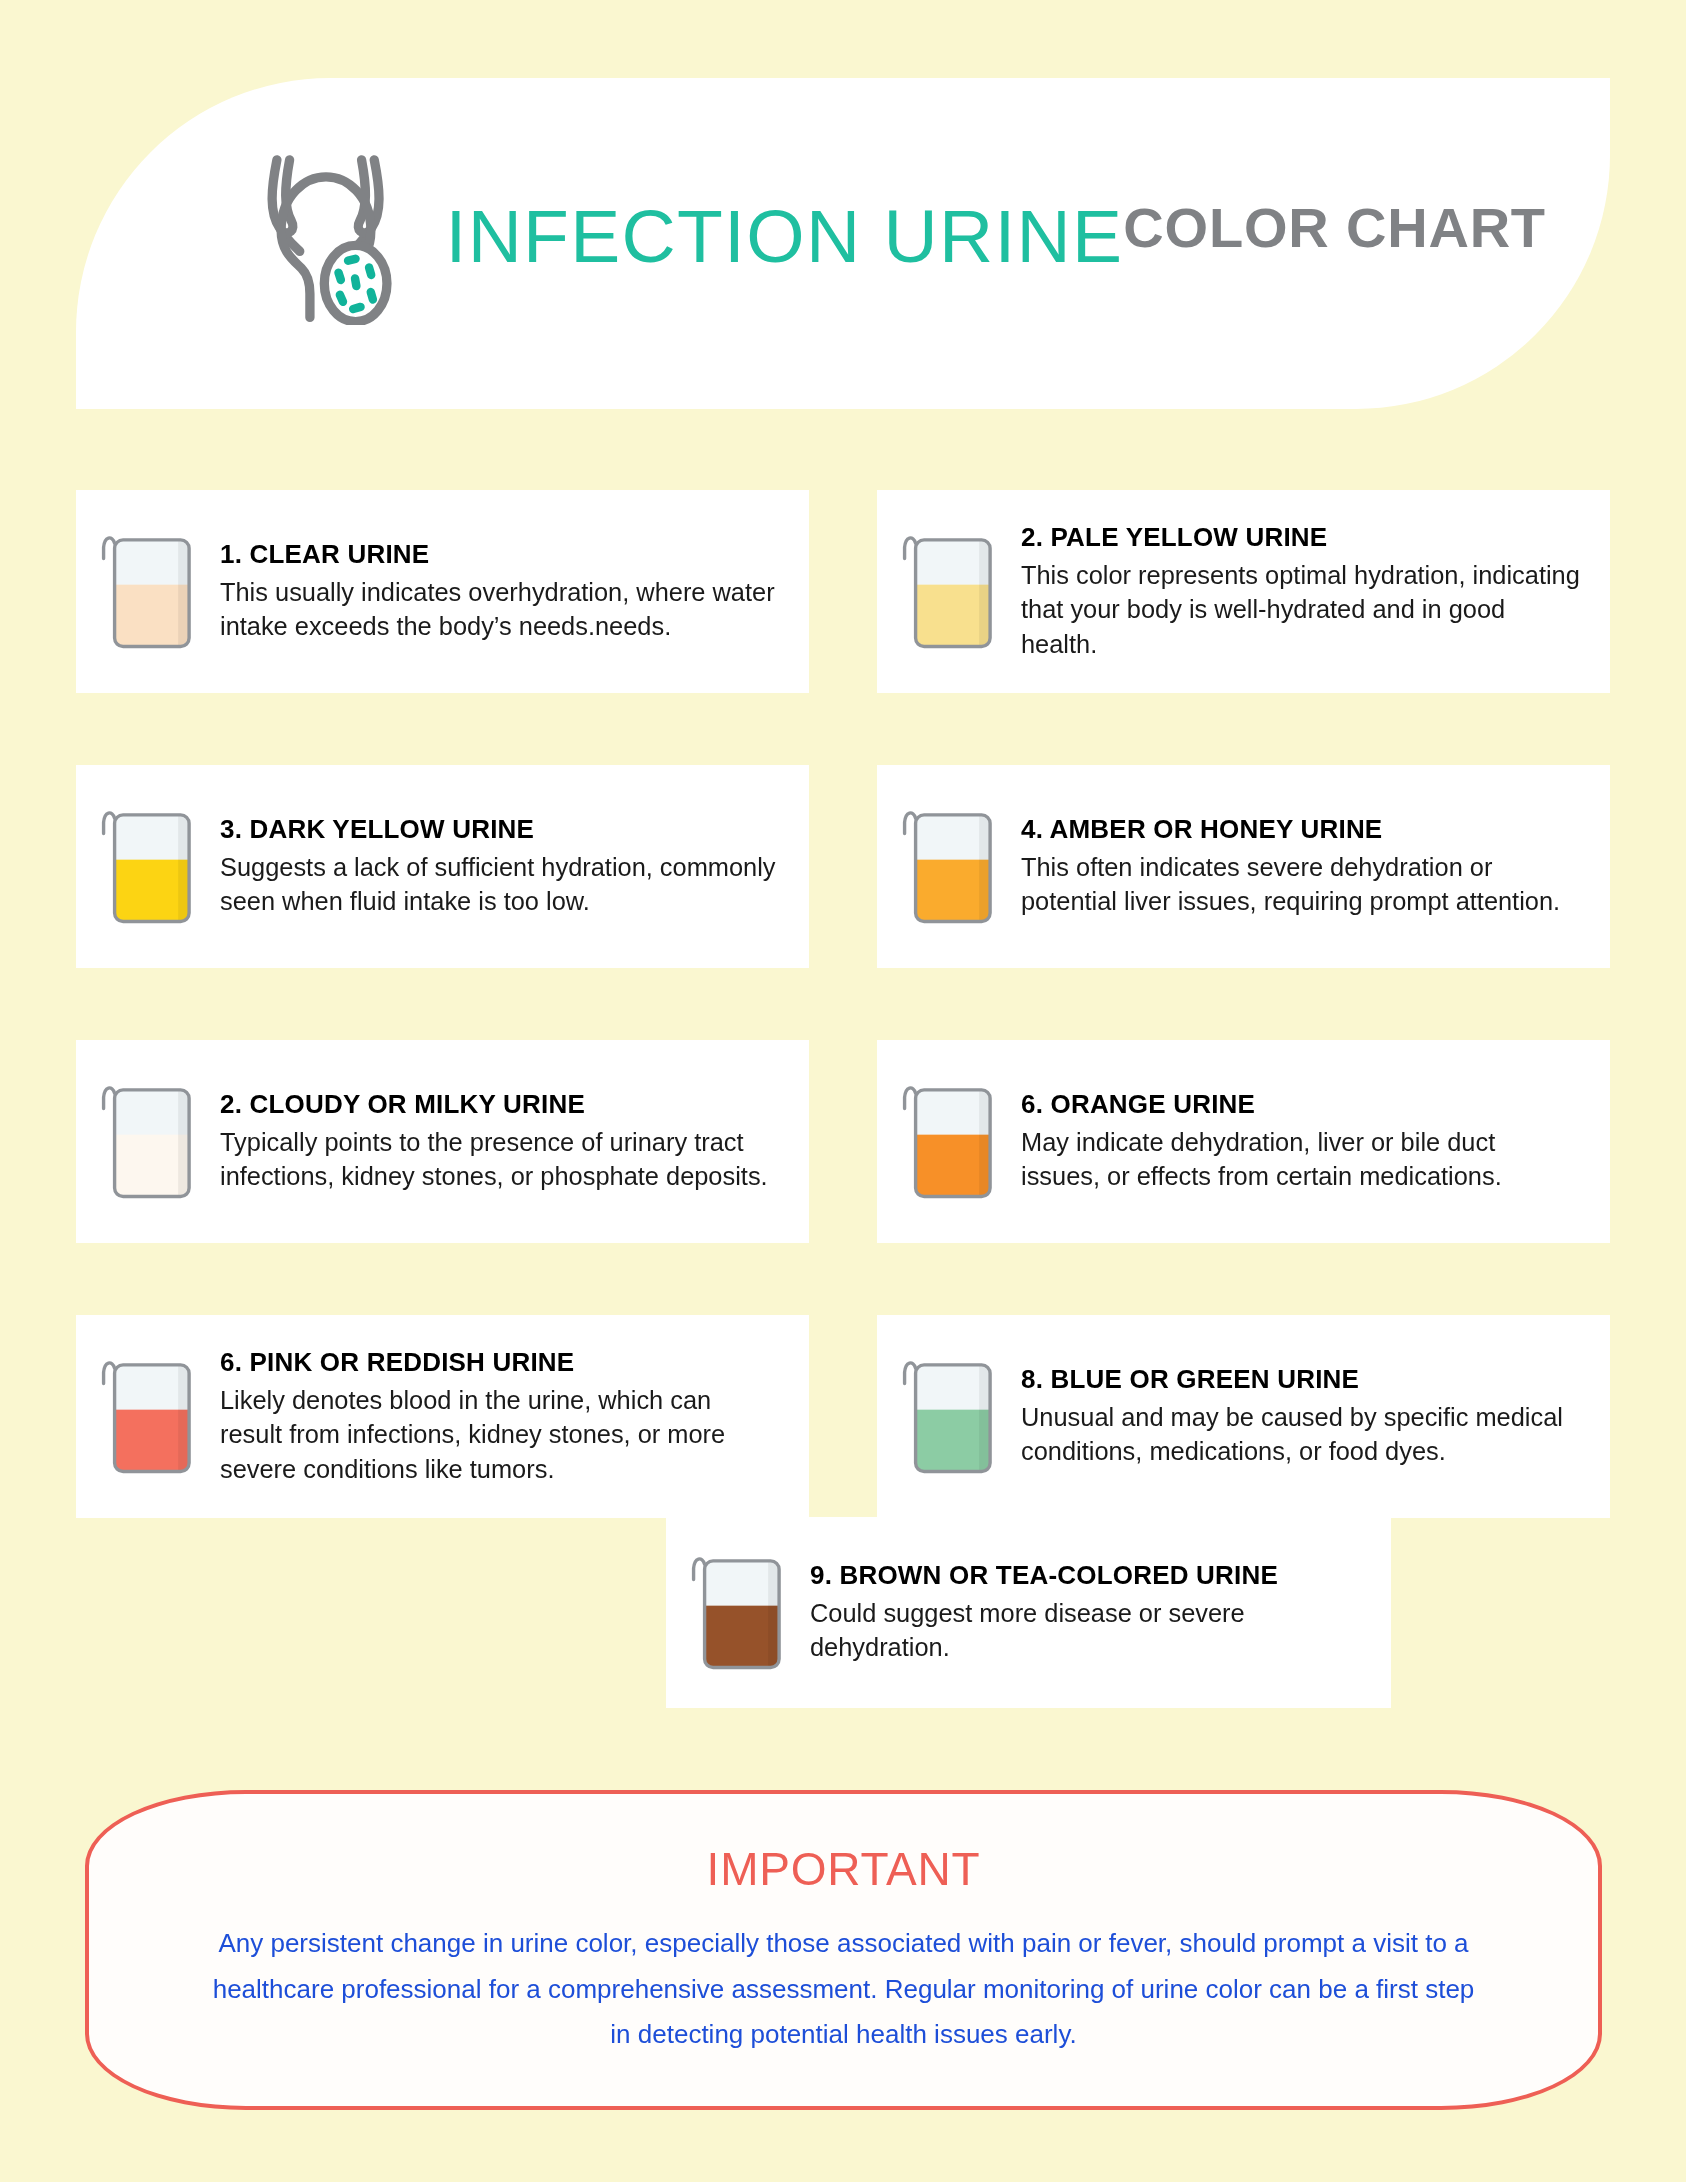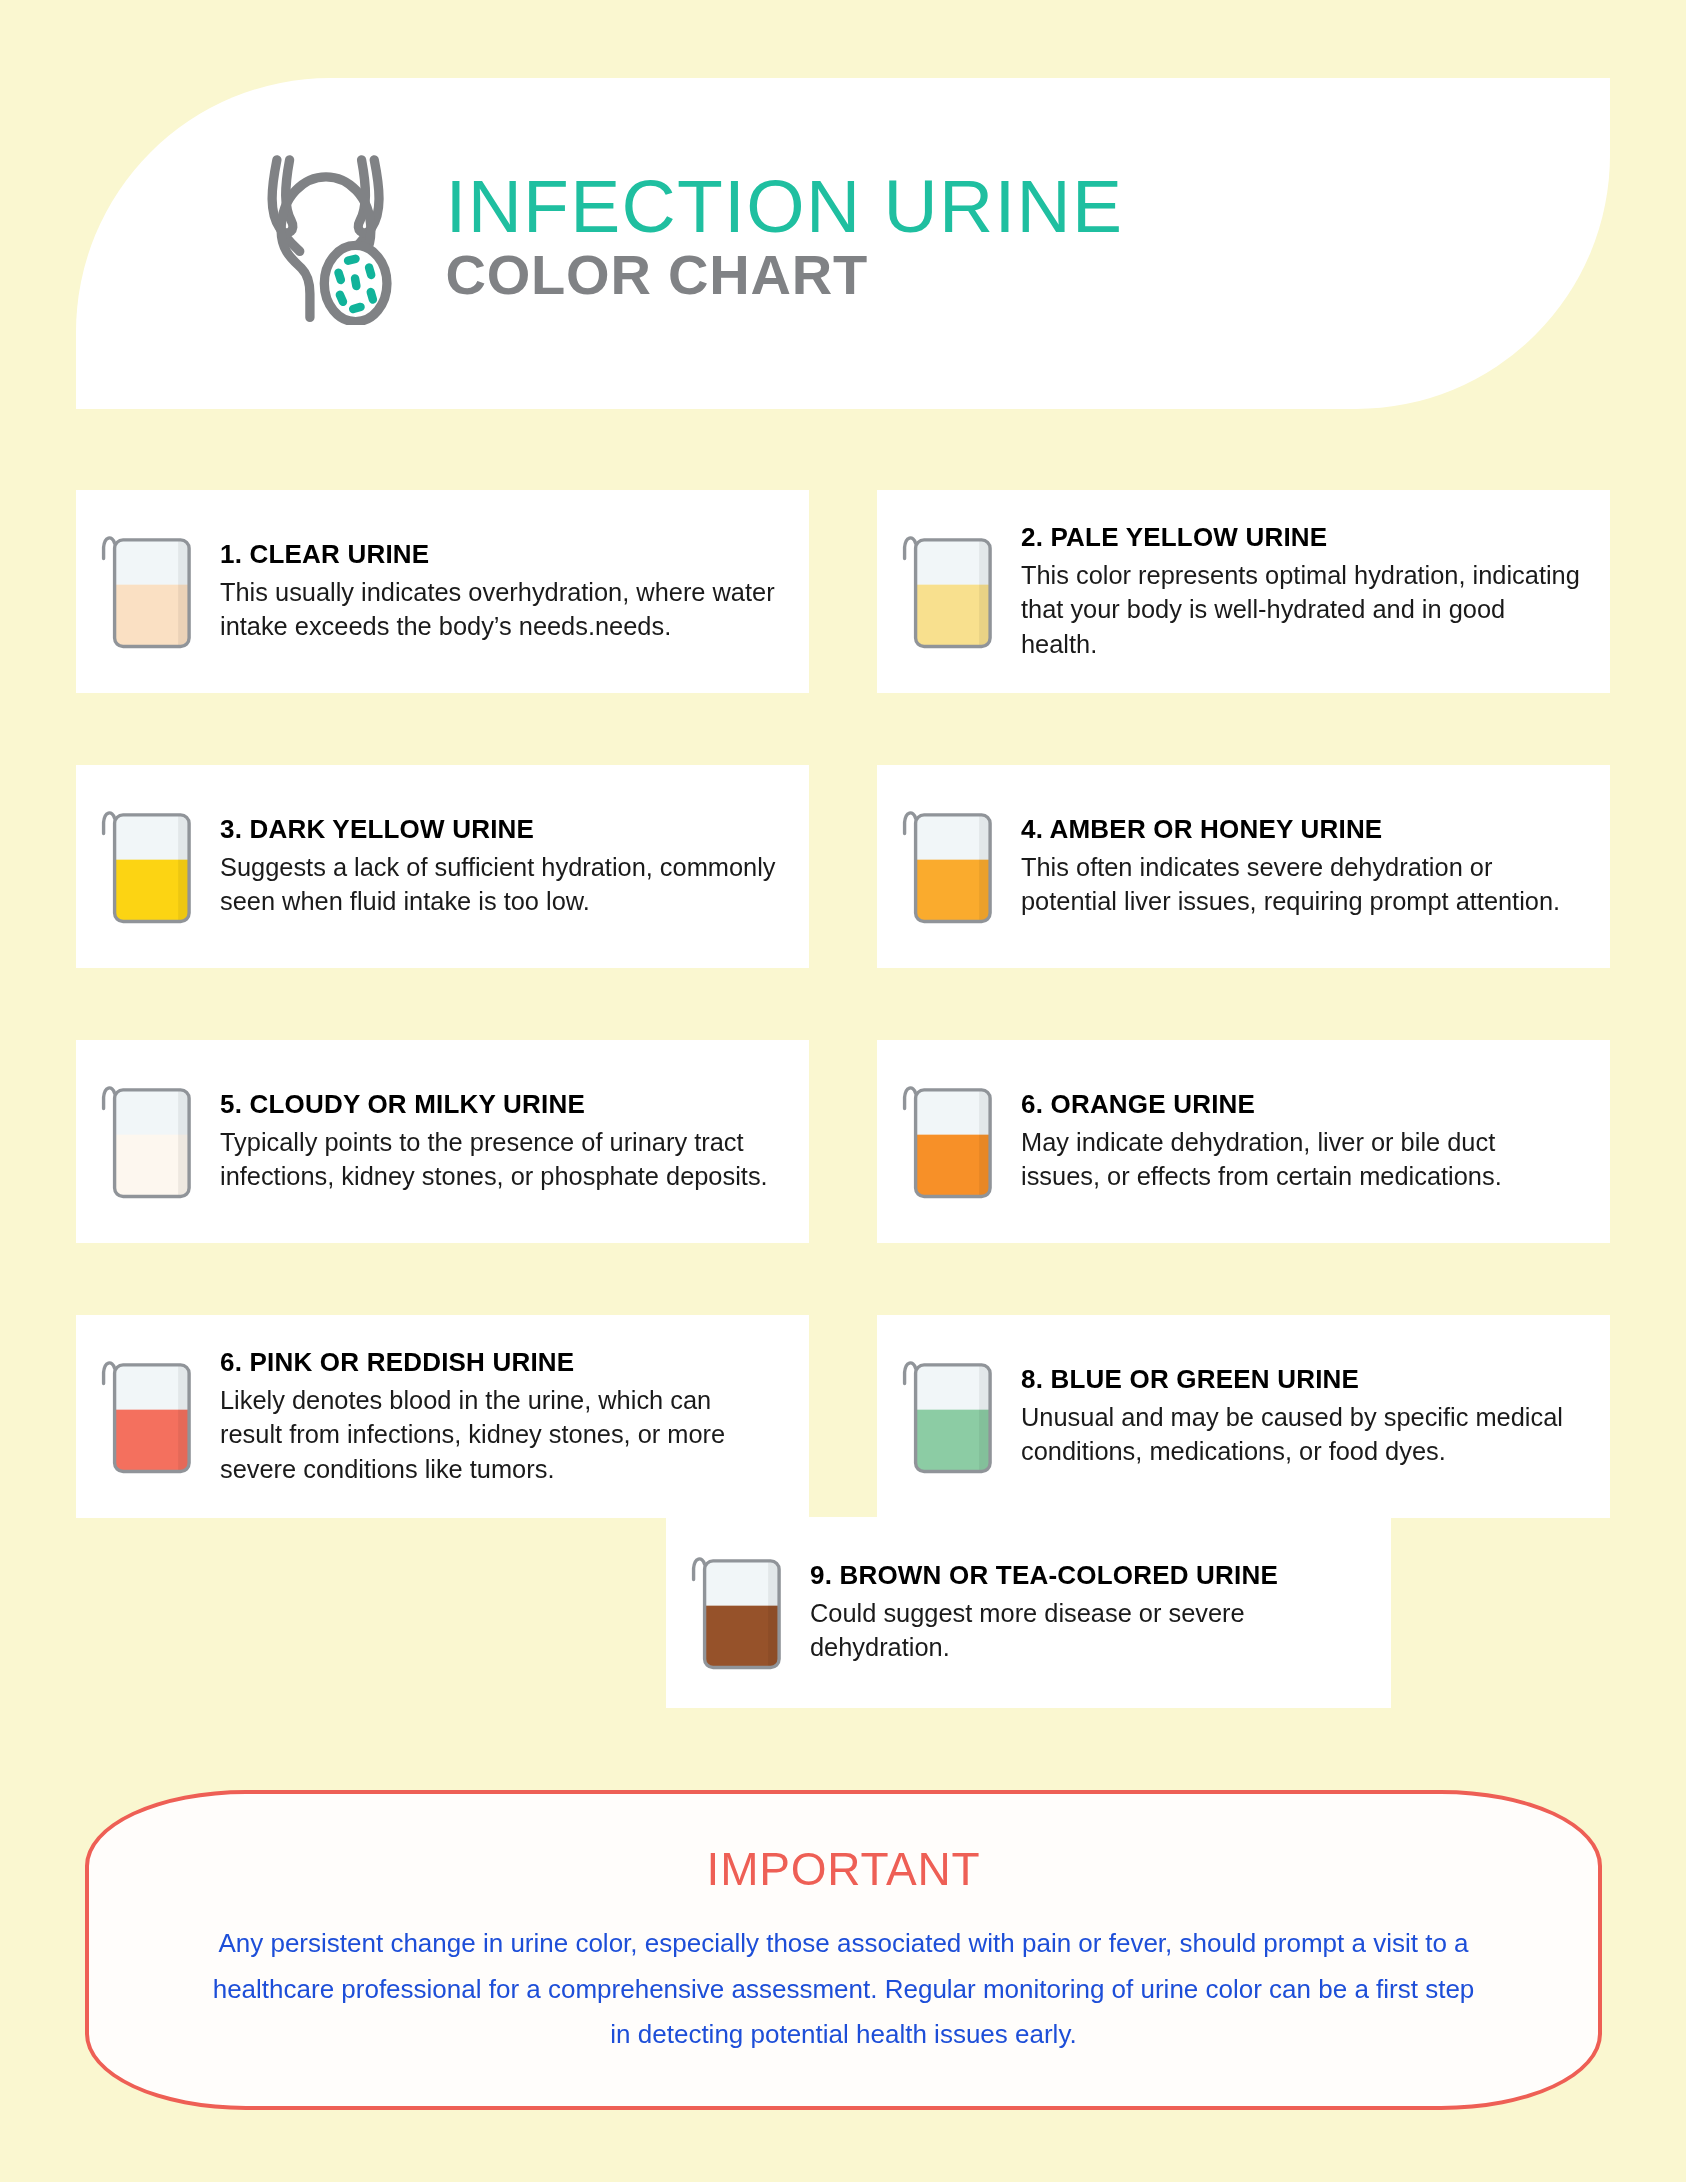--- a/index.html
+++ b/index.html
@@ -32,21 +32,21 @@
   .header-inner {
     display: flex;
     align-items: center;
     gap: 30.5px;
     padding-left: 161px;
     margin-top: -15.3px;
   }
 
   .bladder-icon { flex: 0 0 auto; }
 
-  .title-block { display: flex; flex-direction: column; }
+  .title-block { display: flex; }
 
   .title-line1 {
     font-size: 75px;
     font-weight: 400;
     letter-spacing: 1.3px;
     color: #1FBFA0;
     line-height: 1.02;
     white-space: nowrap;
   }
 
@@ -284,21 +284,21 @@
             </clipPath>
           </defs>
           <rect x="16" y="14" width="88" height="126" rx="10" fill="#F1F6F8"></rect>
           <rect x="16" y="66.92" width="88" height="73.08" fill="#FDF7EF" clip-path="url(#clip4)"></rect>
           <rect x="91" y="14" width="13" height="126" fill="#000" opacity="0.06" clip-path="url(#clip4)"></rect>
           <rect x="16" y="14" width="88" height="126" rx="10" fill="none" stroke="#909499" stroke-width="4"></rect>
           <path d="M16 18 C13 8, 4 10, 3 23 L3 36" fill="none" stroke="#909499" stroke-width="4" stroke-linecap="round"></path>
         </svg>
       </span>
     <span class="card-text">
-      <div class="card-title">5. CLOUDY OR MILKY URINE</div>
+      <div class="card-title">2. CLOUDY OR MILKY URINE</div>
       <div class="card-desc">Typically points to the presence of urinary tract infections, kidney stones, or phosphate deposits.</div>
     </span>
   </div>
 
   <div class="card">
     <span class="card-beaker">
         <svg width="100" height="127" viewBox="0 0 118 150">
           <defs>
             <clipPath id="clip5">
               <rect x="16" y="14" width="88" height="126" rx="10"></rect>

